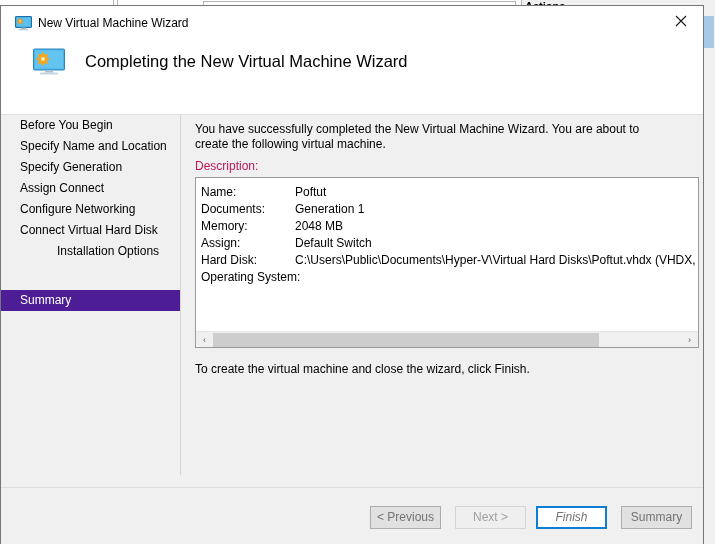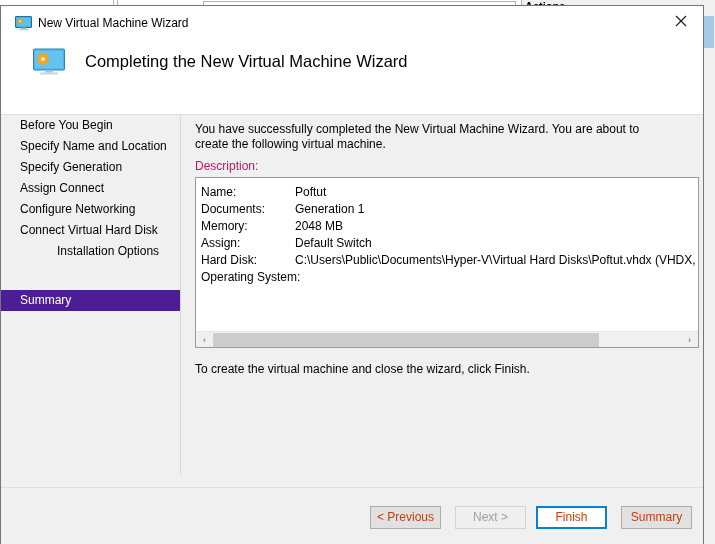--- a/index.html
+++ b/index.html
@@ -144,25 +144,25 @@
   }
 
   
   .footer {
     position: absolute; left: 0px; top: 481px; width: 702px; height: 58px;
     background: #f0f0f0; border-top: 1px solid #dfdfdf;
   }
   .btn {
     position: absolute; top: 18px; height: 23px; width: 71px;
     font-family: "Liberation Sans", sans-serif; font-size: 12px;
-    color: #c2410c; background: #e1e1e1; border: 1px solid #adadad;
+    color: #737373; background: #e1e1e1; border: 1px solid #adadad;
     cursor: default; padding: 0; line-height: 21px; text-align: center;
   }
   .btn.disabled { color: #a0a0a0; background: #efefef; border-color: #d4d4d4; }
-  .btn.default { background: #ffffff; border: 2px solid #0a7fd4; line-height: 19px; }
+  .btn.default { background: #ffffff; border: 2px solid #0a7fd4; line-height: 19px; font-style: italic; }
   #btn-prev   { left: 369px; }
   #btn-next   { left: 454px; }
   #btn-finish { left: 535px; }
   #btn-cancel { left: 620px; }
 </style>
 </head>
 <body>
 
 <div id="bg">
   <div class="bg-toolbar-strip"></div>

